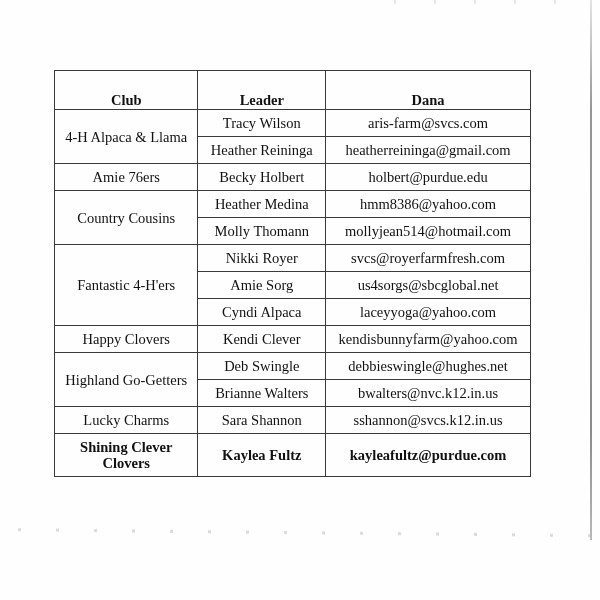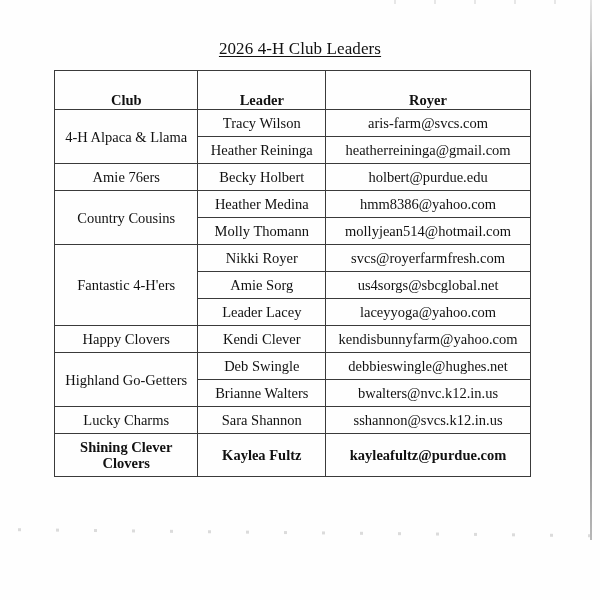--- a/index.html
+++ b/index.html
@@ -91,33 +91,32 @@
   col.c-email { width: 205px; }
 </style>
 </head>
 <body>
 
 <div class="page">
   <div class="scan-specks-top"></div>
   <div class="scan-edge"></div>
   <div class="scan-specks-bottom"></div>
 
-  <div class="title">2026 4-H Club Leaders</div>
 
   <table class="leaders">
     <colgroup>
       <col class="c-club">
         <col class="c-leader">
         <col class="c-email">
     </colgroup>
     <thead>
       <tr>
         <th>Club</th>
         <th>Leader</th>
-        <th>Royer</th>
+        <th>Dana</th>
       </tr>
     </thead>
     <tbody>
 
       <tr>
         <td rowspan="2">4-H Alpaca &amp; Llama</td>
         <td>Tracy Wilson</td>
         <td>aris-farm@svcs.com</td>
       </tr>
       <tr>
@@ -144,21 +143,21 @@
       <tr>
         <td rowspan="3">Fantastic 4-H'ers</td>
         <td>Nikki Royer</td>
         <td>svcs@royerfarmfresh.com</td>
       </tr>
       <tr>
         <td>Amie Sorg</td>
         <td>us4sorgs@sbcglobal.net</td>
       </tr>
       <tr>
-        <td>Leader Lacey</td>
+        <td>Cyndi Alpaca</td>
         <td>laceyyoga@yahoo.com</td>
       </tr>
 
       <tr>
         <td>Happy Clovers</td>
         <td>Kendi Clever</td>
         <td>kendisbunnyfarm@yahoo.com</td>
       </tr>
 
       <tr>

